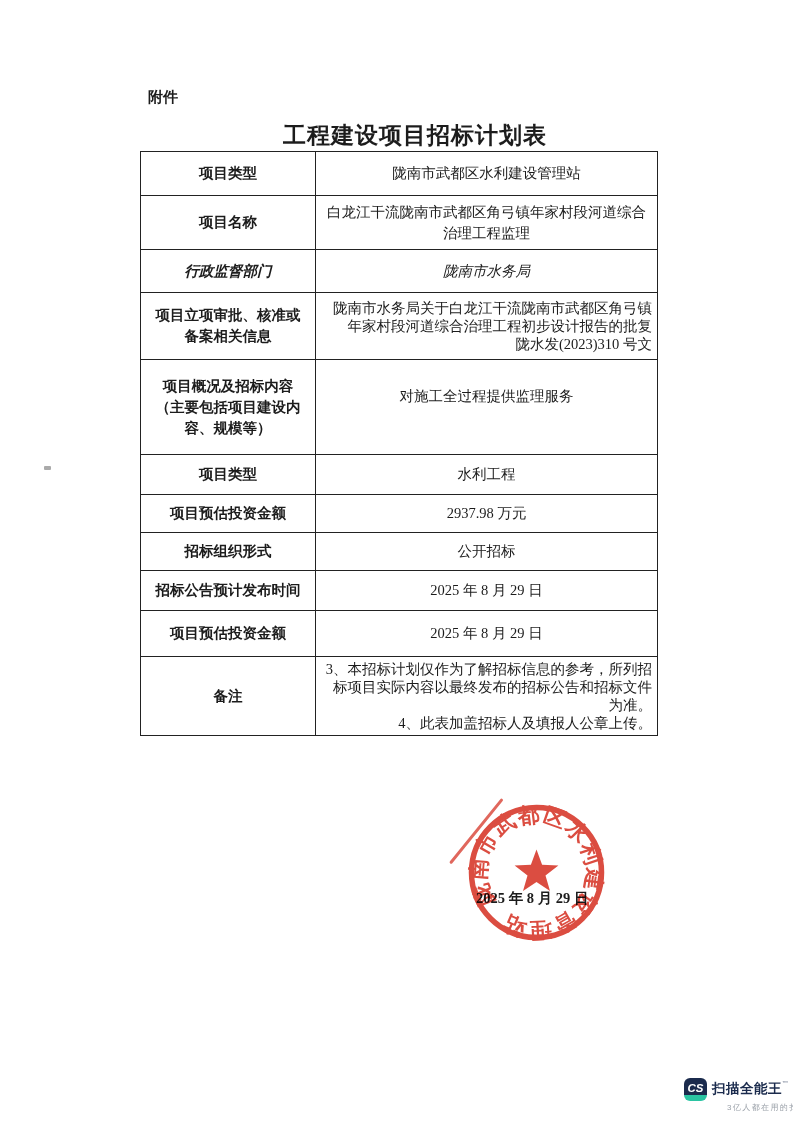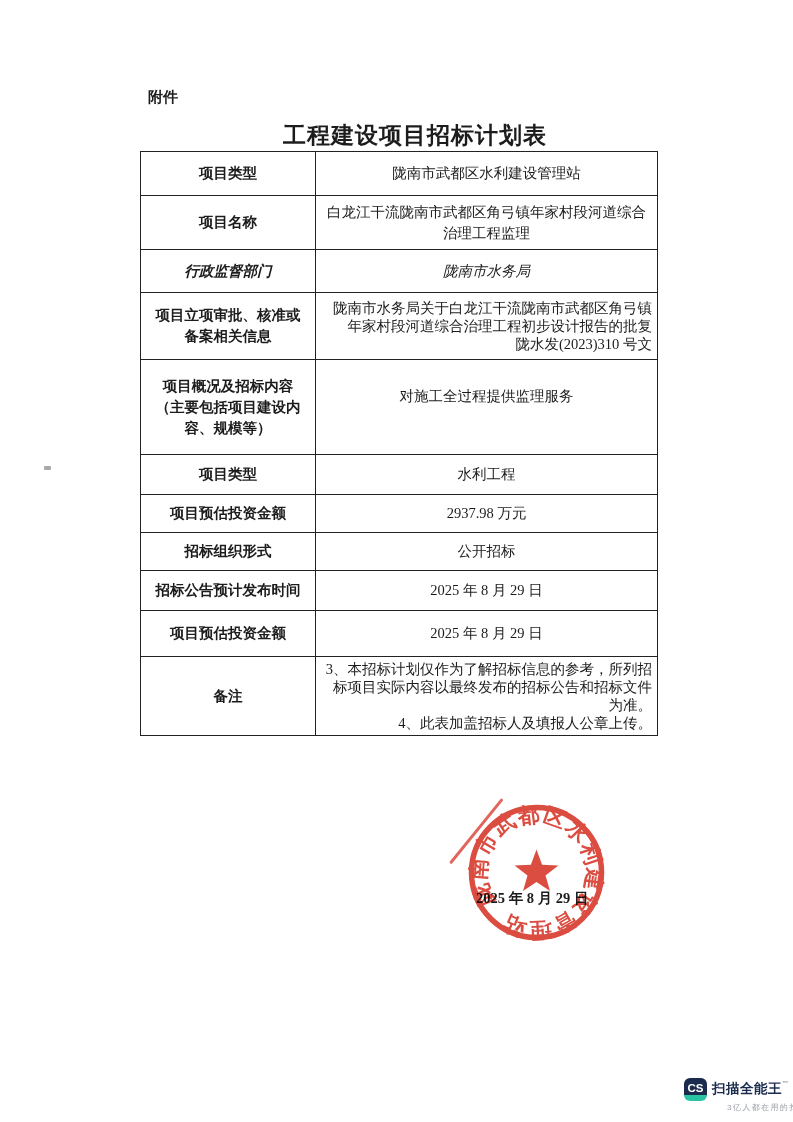--- a/index.html
+++ b/index.html
@@ -57,21 +57,21 @@
   .scan-artifact {
     position:absolute; left:44px; top:466px; width:7px; height:4px;
     background:#8d8d8d; opacity:0.75; border-radius:1px;
   }
 
   .cs-logo-group { position:absolute; left:684px; top:1077px; width:100px;
     font-family:"Liberation Sans","DejaVu Sans",sans-serif; }
   .cs-icon {
     position:absolute; left:0; top:1px; width:23px; height:23px; border-radius:6px;
     background:linear-gradient(#1b2b4d 0 76%, #2bc4a2 76% 100%);
-    color:#ffffff; font-size:11.5px; font-weight:bold; text-align:center; line-height:20px;
+    color:#ffffff; font-size:11.5px; font-weight:bold; text-align:center; line-height:20px;font-style:italic;
   }
   .cs-title {
     position:absolute; left:28px; top:3px; font-size:13.5px; font-weight:bold;
     color:#1b2b4d; white-space:nowrap; letter-spacing:0.5px;
   }
   .cs-tm { font-size:6px; vertical-align:top; opacity:0.55; }
   .cs-subtitle {
     position:absolute; left:0; top:25px; width:100px; font-size:8px;
     letter-spacing:1.4px; color:#9ba1a9; white-space:nowrap;margin-left:43px;
   }

